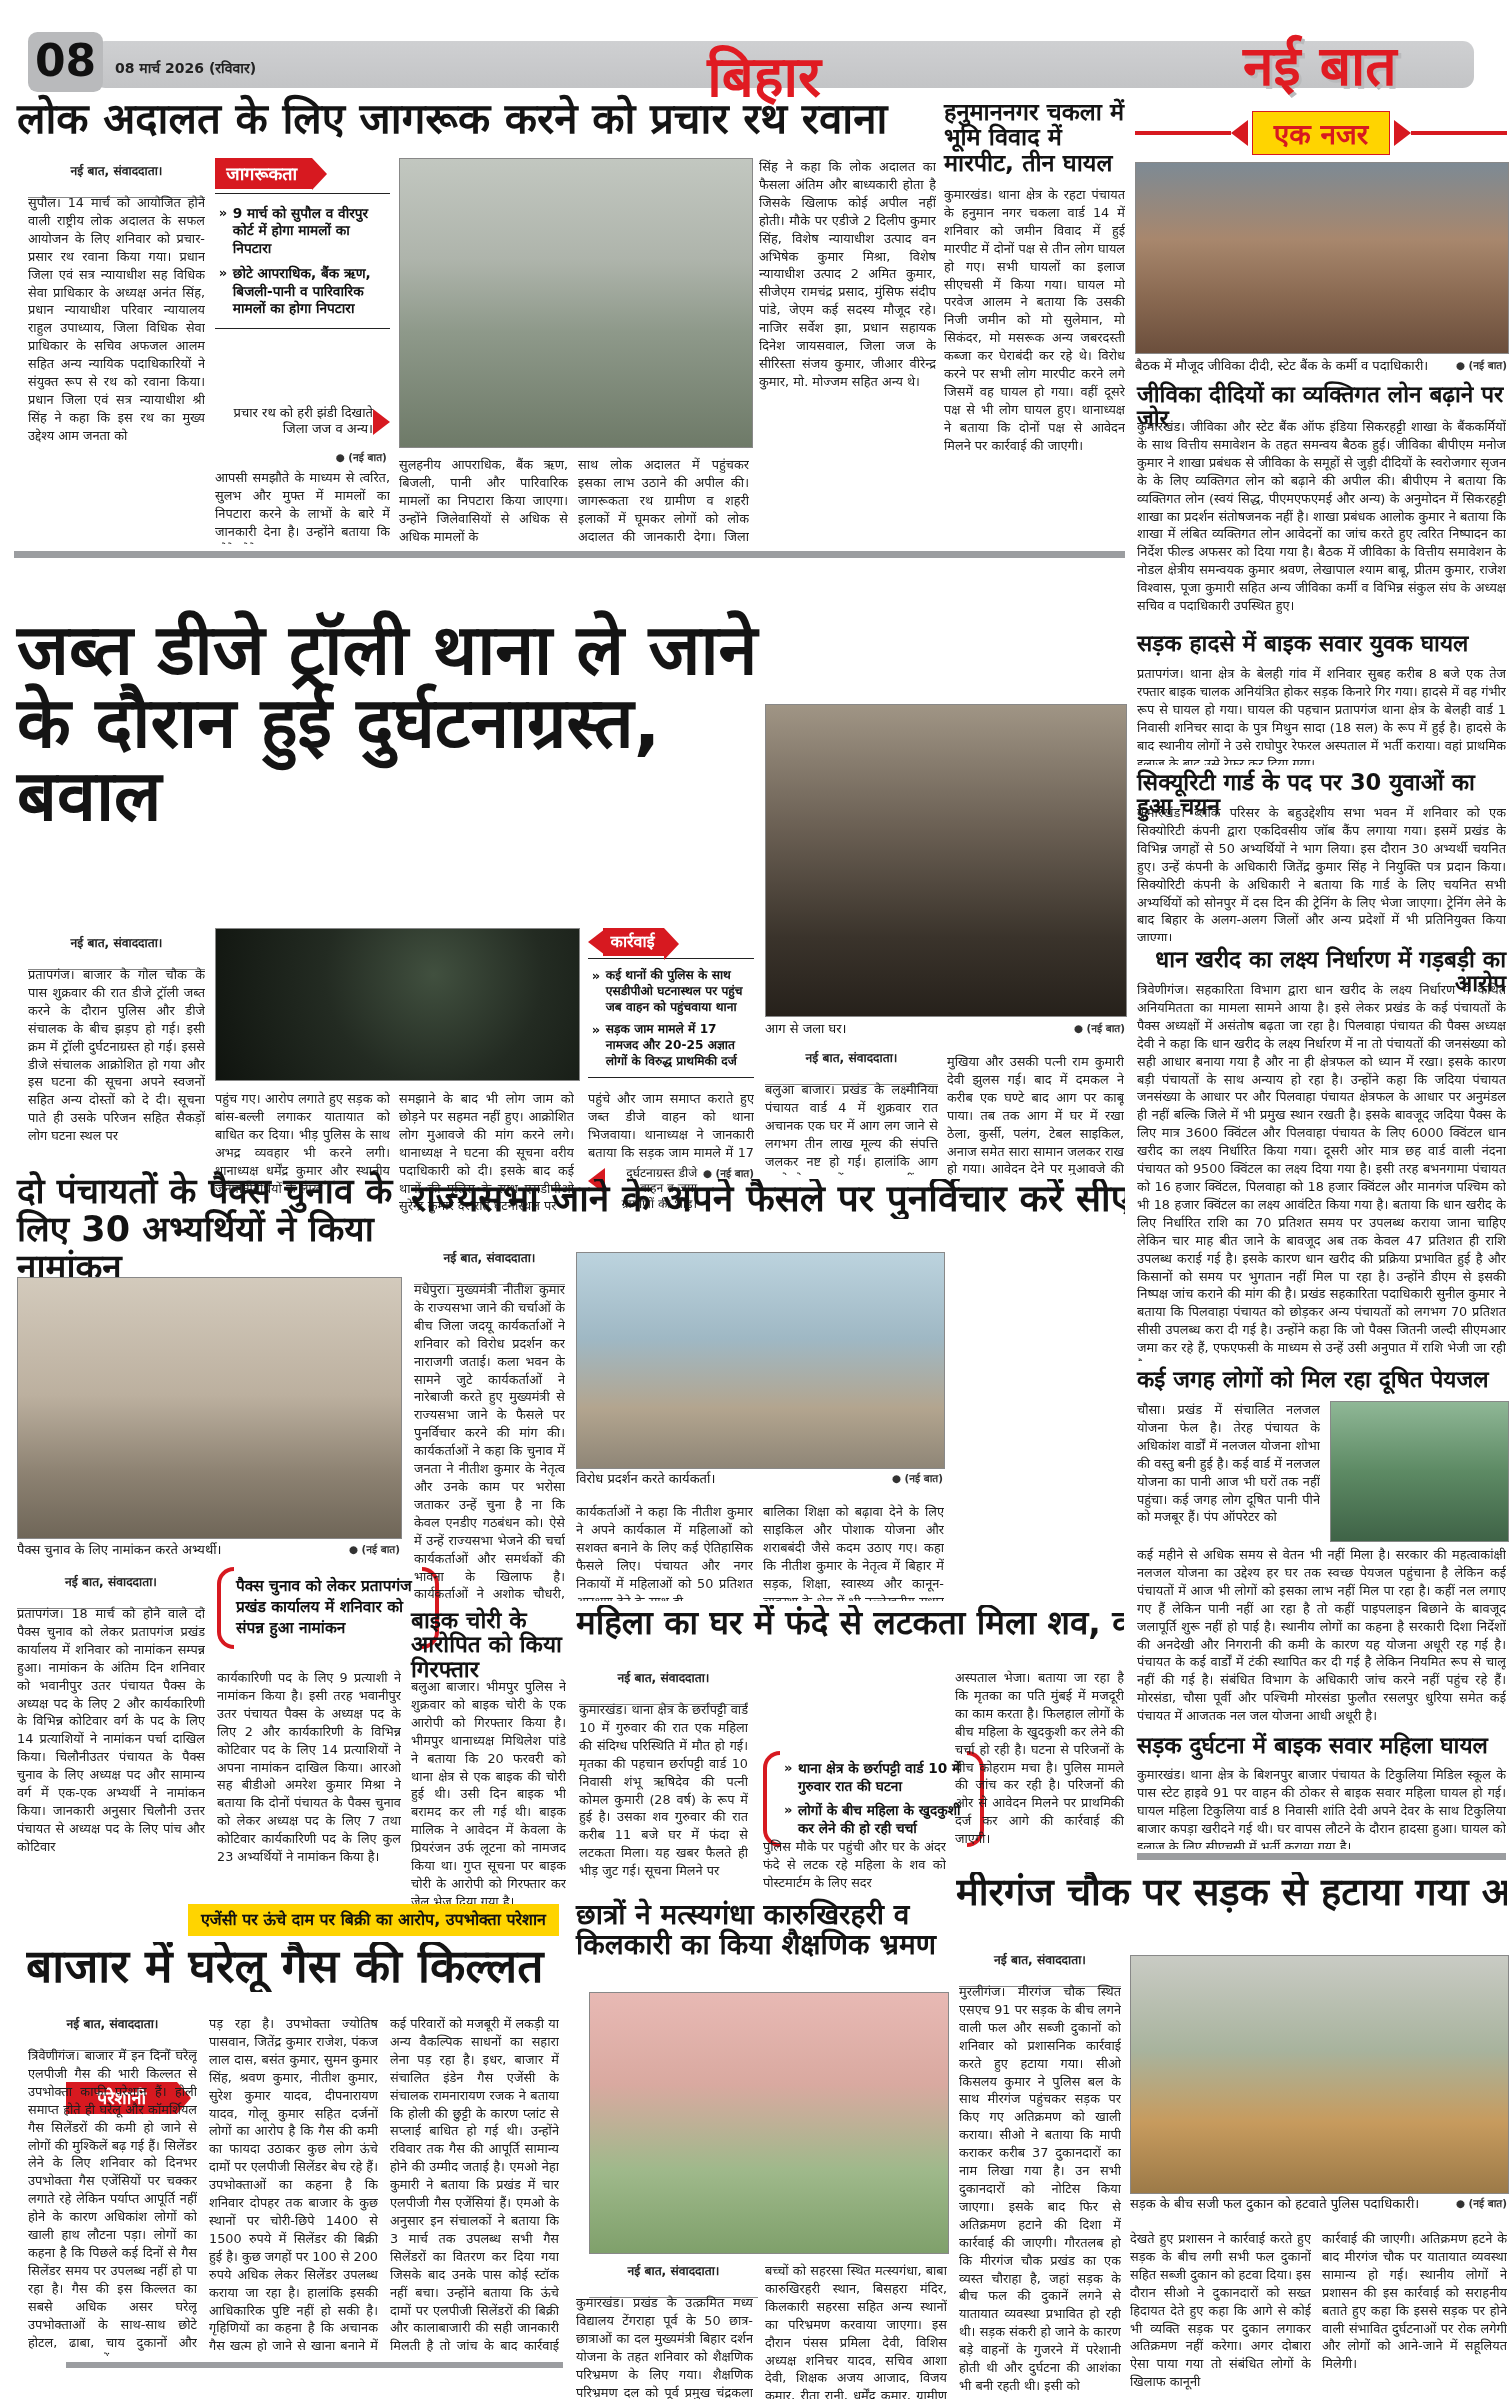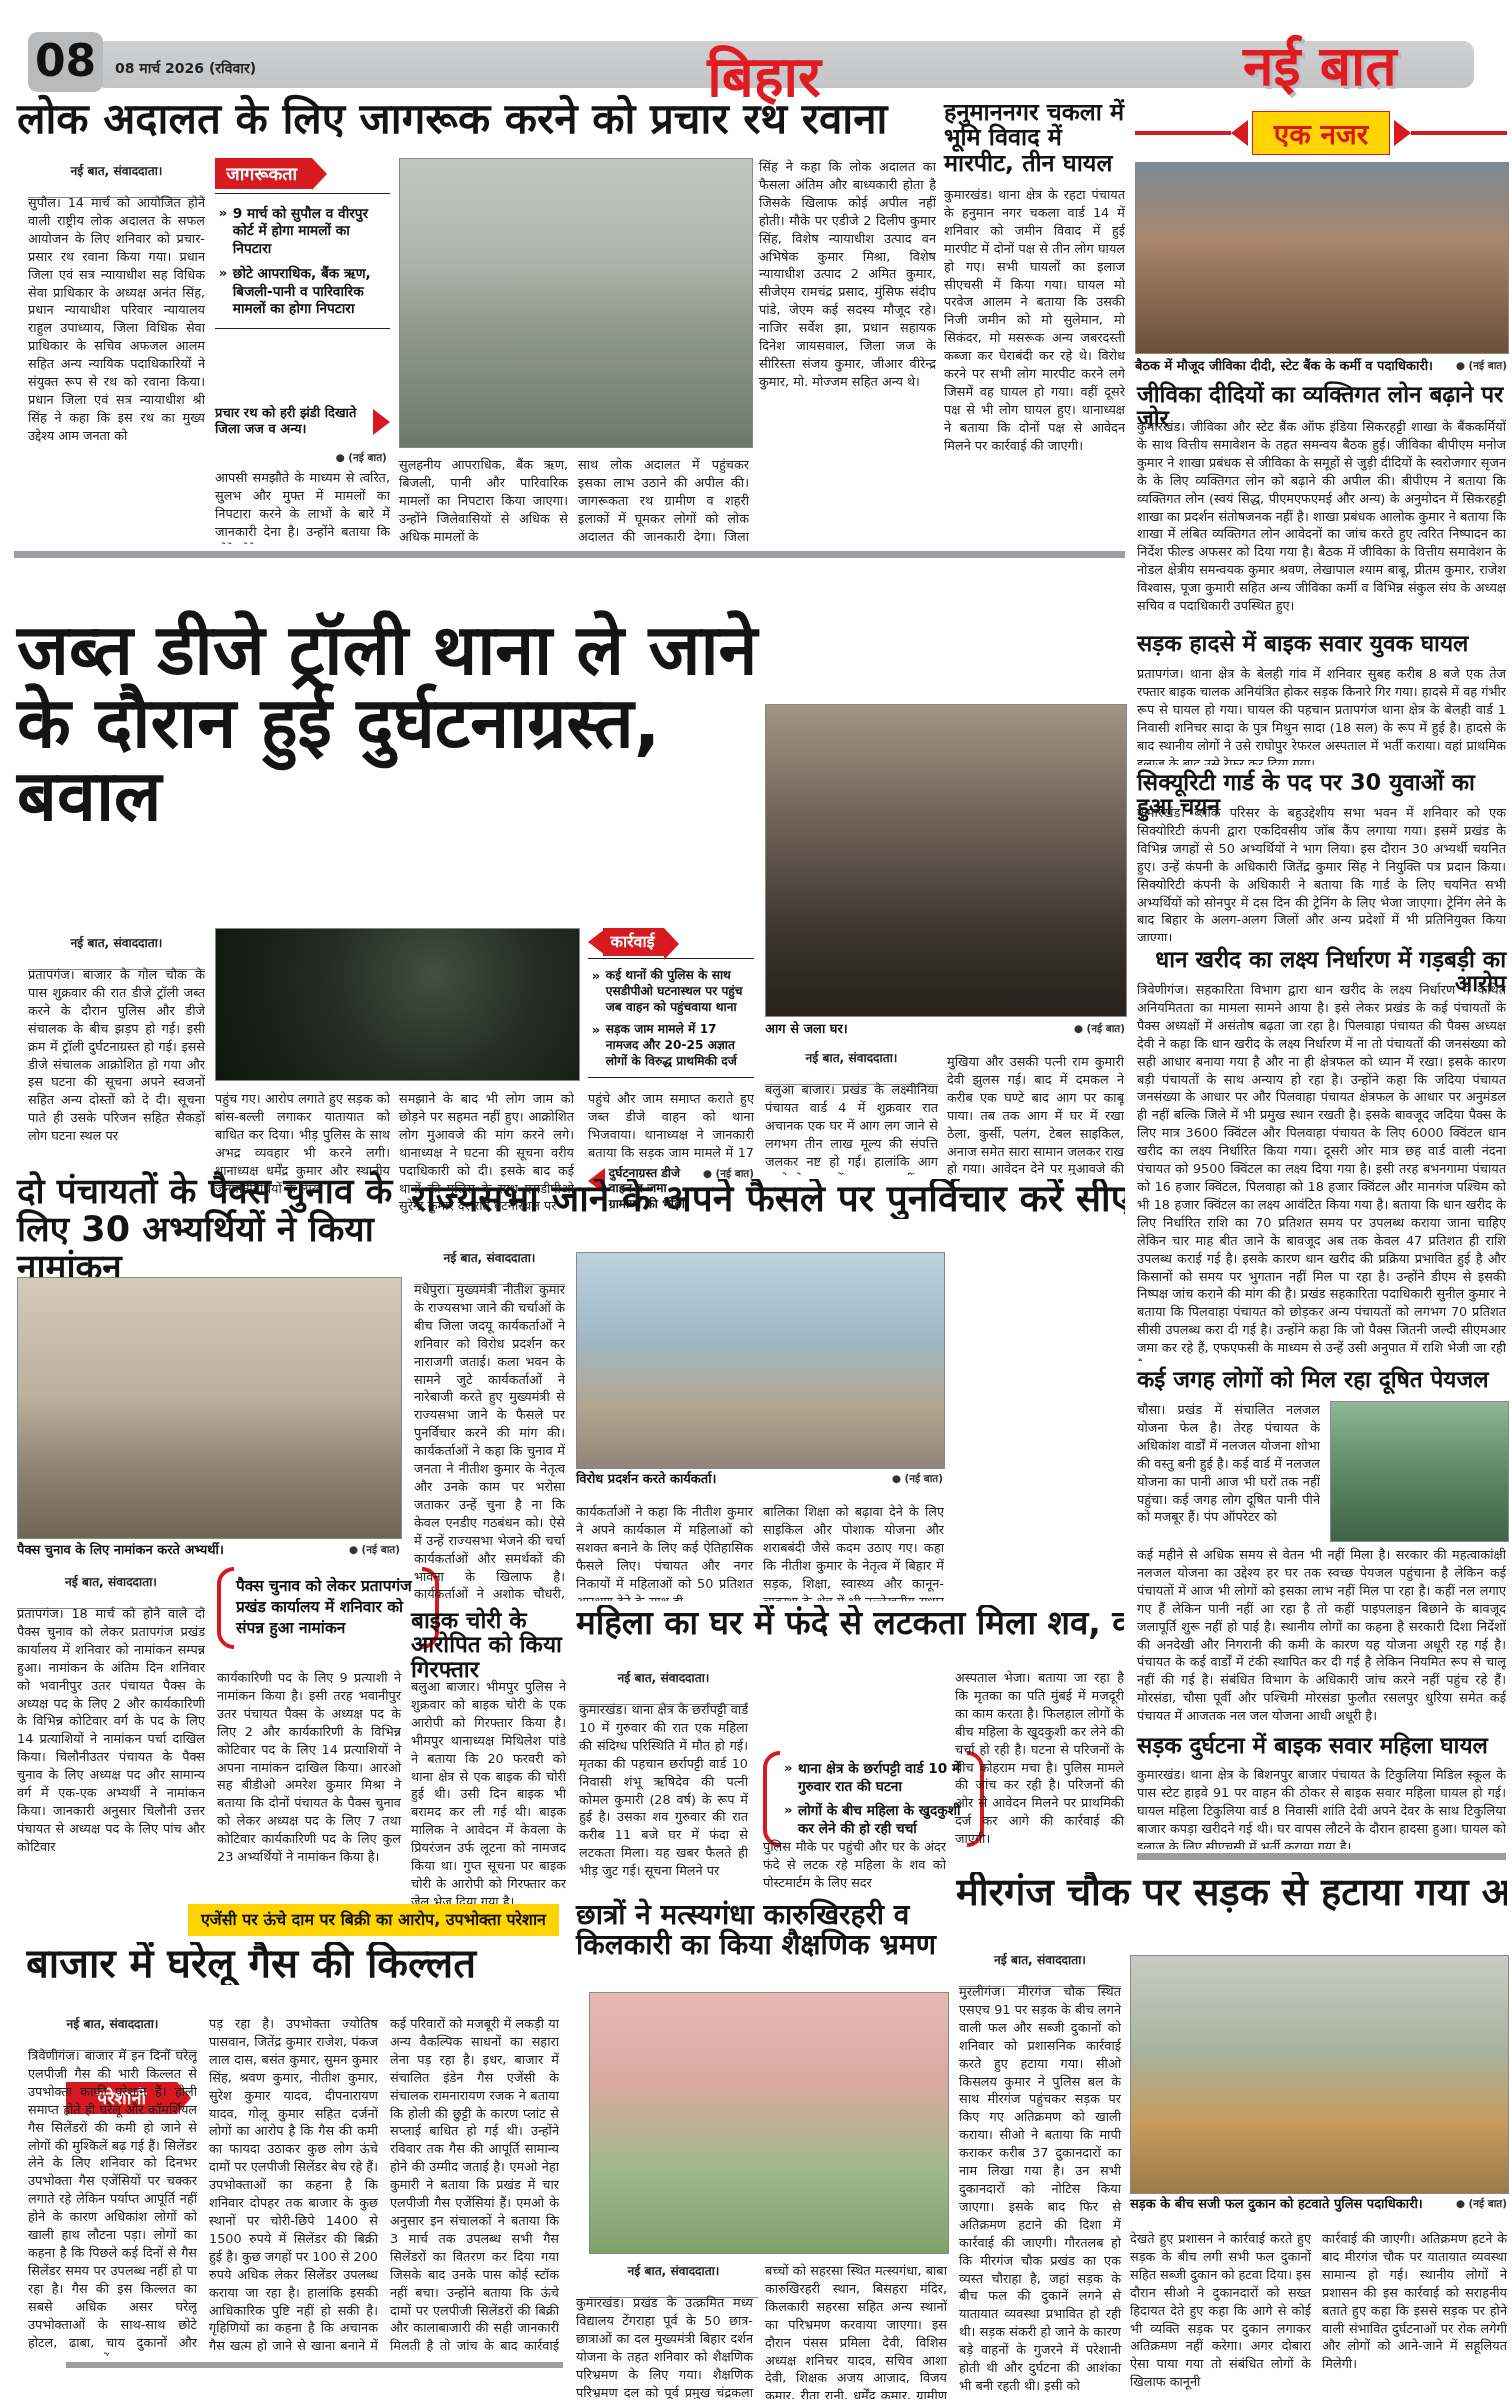--- a/index.html
+++ b/index.html
@@ -13,21 +13,21 @@
   .hdr-date{font-weight:700;font-size:14px;color:#222;}
   .brand{color:#e01b22;font-weight:800;}
   .brand-shadow{text-shadow:2.8px 2.8px 0 #b9babc;}
   
   .hl{font-weight:800;color:#141414;line-height:1.08;}
   .kicker{font-weight:800;color:#5b5e62;line-height:1.05;}
   .btxt{font-size:12.8px;line-height:1.4;text-align:justify;color:#1d1d1d;overflow:hidden;}
   .byline{font-weight:700;font-size:12.2px;text-align:center;border-bottom:0.9px solid #888;
           padding-bottom:18px;color:#222;}
   .caprow{display:flex;justify-content:space-between;align-items:flex-start;}
-  .cap{font-weight:700;font-size:13px;color:#111;line-height:1.25;}
+  .cap{font-weight:400;font-size:13px;color:#111;line-height:1.25;text-align:right;}
   .credit{font-weight:700;font-size:10.4px;color:#333;white-space:nowrap;margin-left:5.6px;}
   .divider{background:#9b9da0;}
   
   .tab{background:#d71920;color:#fff;font-weight:800;font-size:18px;display:inline-block;
        padding:2.8px 15px 4.7px 11.3px;position:relative;}
   .tab::after{content:"";position:absolute;right:-15px;top:0;border-top:16px solid transparent;
        border-bottom:16px solid transparent;border-left:15px solid #d71920;}
   .infobox{border-top:1.9px solid #222;border-bottom:1.9px solid #222;background:#fff;}
   .bullet{display:flex;gap:5.6px;margin:6.6px 3.8px 0 1.9px;}
   .bullet .mk{color:#111;font-weight:800;font-size:13px;line-height:1.2;}
@@ -231,21 +231,21 @@
     <div class="bullet">
         <span class="mk">»</span>
         <span class="bt">लोगों के बीच महिला के खुदकुशी कर लेने की हो रही चर्चा</span>
       </div>
   </div>
   <div class="abs btxt" style="left:763px;top:1838px;width:183px;height:73px;">पुलिस मौके पर पहुंची और घर के अंदर फंदे से लटक रहे महिला के शव को पोस्टमार्टम के लिए सदर</div>
   <div class="abs btxt" style="left:955px;top:1669px;width:169px;height:243px;">अस्पताल भेजा। बताया जा रहा है कि मृतका का पति मुंबई में मजदूरी का काम करता है। फिलहाल लोगों के बीच महिला के खुदकुशी कर लेने की चर्चा हो रही है। घटना से परिजनों के बीच कोहराम मचा है। पुलिस मामले की जांच कर रही है। परिजनों की ओर से आवेदन मिलने पर प्राथमिकी दर्ज कर आगे की कार्रवाई की जाएगी।</div>
 
   <div class="abs glabel" style="left:66px;top:1904px;width:111px;height:32px;">परेशानी</div>
   <div class="abs ystrip" style="left:188px;top:1904px;height:32px;">एजेंसी पर ऊंचे दाम पर बिक्री का आरोप, उपभोक्ता परेशान</div>
-  <div class="abs hl" style="left:26px;top:1942px;width:537px;font-size:40px;white-space:nowrap;overflow:hidden;">बाजार में घरेलू गैस की किल्लत</div>
+  <div class="abs hl" style="left:26px;top:1942px;width:537px;font-size:46px;white-space:nowrap;overflow:hidden;">बाजार में घरेलू गैस की किल्लत</div>
   <div class="abs byline" style="left:28px;top:2015px;width:169px;">नई बात, संवाददाता।</div>
   <div class="abs btxt" style="left:28px;top:2047px;width:169px;height:309px;">त्रिवेणीगंज। बाजार में इन दिनों घरेलू एलपीजी गैस की भारी किल्लत से उपभोक्ता काफी परेशान हैं। होली समाप्त होते ही घरेलू और कॉमर्शियल गैस सिलेंडरों की कमी हो जाने से लोगों की मुश्किलें बढ़ गई हैं। सिलेंडर लेने के लिए शनिवार को दिनभर उपभोक्ता गैस एजेंसियों पर चक्कर लगाते रहे लेकिन पर्याप्त आपूर्ति नहीं होने के कारण अधिकांश लोगों को खाली हाथ लौटना पड़ा। लोगों का कहना है कि पिछले कई दिनों से गैस सिलेंडर समय पर उपलब्ध नहीं हो पा रहा है। गैस की इस किल्लत का सबसे अधिक असर घरेलू उपभोक्ताओं के साथ-साथ छोटे होटल, ढाबा, चाय दुकानों और फुटकर दुकानदारों पर</div>
   <div class="abs btxt" style="left:209px;top:2015px;width:169px;height:341px;">पड़ रहा है। उपभोक्ता ज्योतिष पासवान, जितेंद्र कुमार राजेश, पंकज लाल दास, बसंत कुमार, सुमन कुमार सिंह, श्रवण कुमार, नीतीश कुमार, सुरेश कुमार यादव, दीपनारायण यादव, गोलू कुमार सहित दर्जनों लोगों का आरोप है कि गैस की कमी का फायदा उठाकर कुछ लोग ऊंचे दामों पर एलपीजी सिलेंडर बेच रहे हैं। उपभोक्ताओं का कहना है कि शनिवार दोपहर तक बाजार के कुछ स्थानों पर चोरी-छिपे 1400 से 1500 रुपये में सिलेंडर की बिक्री हुई है। कुछ जगहों पर 100 से 200 रुपये अधिक लेकर सिलेंडर उपलब्ध कराया जा रहा है। हालांकि इसकी आधिकारिक पुष्टि नहीं हो सकी है। गृहिणियों का कहना है कि अचानक गैस खत्म हो जाने से खाना बनाने में काफी परेशानी हो रही है।</div>
   <div class="abs btxt" style="left:390px;top:2015px;width:169px;height:341px;">कई परिवारों को मजबूरी में लकड़ी या अन्य वैकल्पिक साधनों का सहारा लेना पड़ रहा है। इधर, बाजार में संचालित इंडेन गैस एजेंसी के संचालक रामनारायण रजक ने बताया कि होली की छुट्टी के कारण प्लांट से सप्लाई बाधित हो गई थी। उन्होंने रविवार तक गैस की आपूर्ति सामान्य होने की उम्मीद जताई है। एमओ नेहा कुमारी ने बताया कि प्रखंड में चार एलपीजी गैस एजेंसियां हैं। एमओ के अनुसार इन संचालकों ने बताया कि 3 मार्च तक उपलब्ध सभी गैस सिलेंडरों का वितरण कर दिया गया जिसके बाद उनके पास कोई स्टॉक नहीं बचा। उन्होंने बताया कि ऊंचे दामों पर एलपीजी सिलेंडरों की बिक्री और कालाबाजारी की सही जानकारी मिलती है तो जांच के बाद कार्रवाई की जाएगी।</div>
   <div class="abs divider" style="left:66px;top:2362px;width:497px;height:5.6px;"></div>
 
   <div class="abs hl" style="left:576px;top:1900px;width:370px;font-size:28px;">छात्रों ने मत्स्यगंधा कारुखिरहरी व किलकारी का किया शैक्षणिक भ्रमण</div>
   <div class="abs photo ph-school" style="left:589px;top:1992px;width:358px;height:260px;"></div>
   <div class="abs byline" style="left:589px;top:2262px;width:169px;">नई बात, संवाददाता।</div>
   <div class="abs btxt" style="left:576px;top:2294px;width:177px;height:105px;">कुमारखंड। प्रखंड के उत्क्रमित मध्य विद्यालय टेंगराहा पूर्व के 50 छात्र-छात्राओं का दल मुख्यमंत्री बिहार दर्शन योजना के तहत शनिवार को शैक्षणिक परिभ्रमण के लिए गया। शैक्षणिक परिभ्रमण दल को पूर्व प्रमुख चंद्रकला देवी, समाजसेवी पिंटू कुमार यादव और एचएम दीपक कुमार ने रवाना किया। एचएम ने बताया कि</div>

